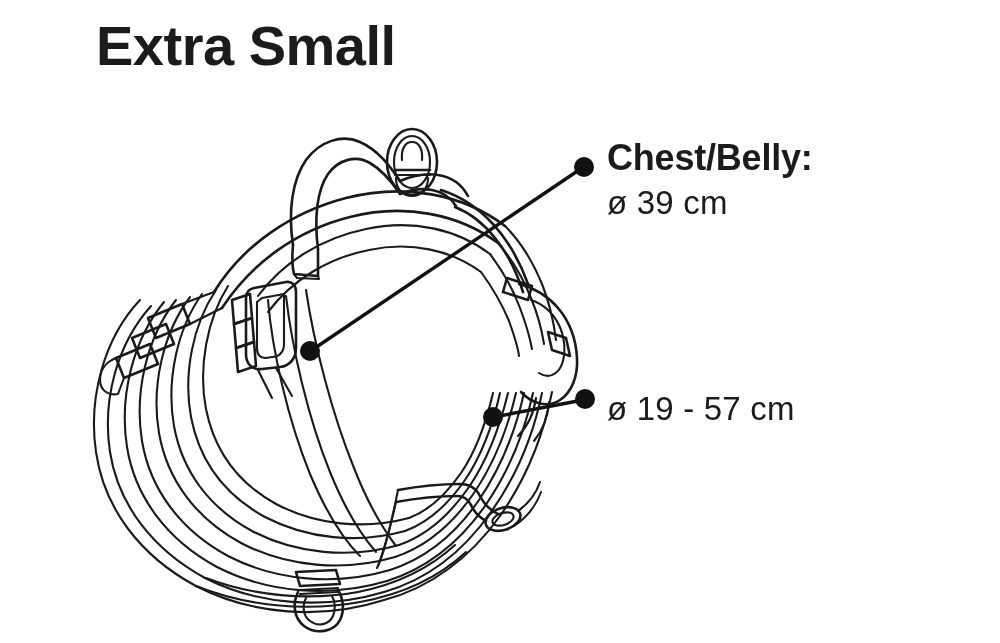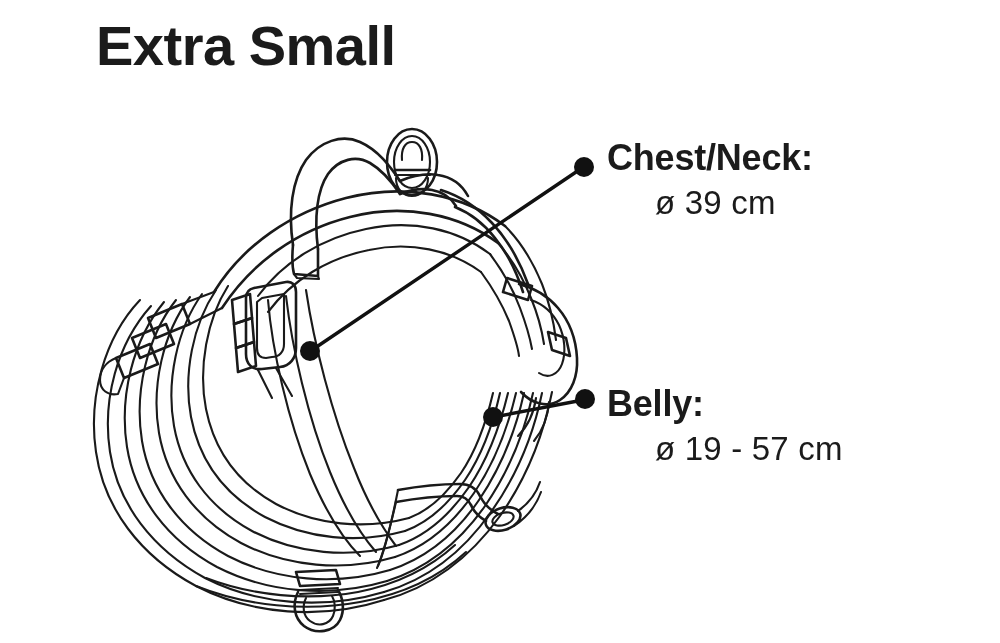--- a/index.html
+++ b/index.html
@@ -50,21 +50,20 @@
     font-weight: 700;
     line-height: 1.12;
     letter-spacing: -0.2px;
   }
   .callout .line2 {
     font-size: 33px;
     font-weight: 400;
     line-height: 1.12;
     letter-spacing: 0.2px;
     margin-top: 7px;
-    margin-left: 48px;
   }
 
   #callout-chest { left: 607px; top: 138px; }
   #callout-belly { left: 607px; top: 384px; }
 
   
   #drawing {
     position: absolute;
     left: 0;
     top: 0;
@@ -313,22 +312,21 @@
 
     <g>
       <line class="leader" x1="494" y1="417" x2="583" y2="400"></line>
       <circle class="dot" cx="493" cy="417" r="10"></circle>
       <circle class="dot" cx="585" cy="399" r="10"></circle>
     </g>
 
   </svg>
 
   <div class="callout" id="callout-chest">
-    <div class="line1">Chest/Neck:</div>
+    <div class="line1">Chest/Belly:</div>
     <div class="line2">ø 39 cm</div>
   </div>
 
   <div class="callout" id="callout-belly">
-    <div class="line1">Belly:</div>
     <div class="line2">ø 19 - 57 cm</div>
   </div>
 
 </div>
 
 </body></html>

